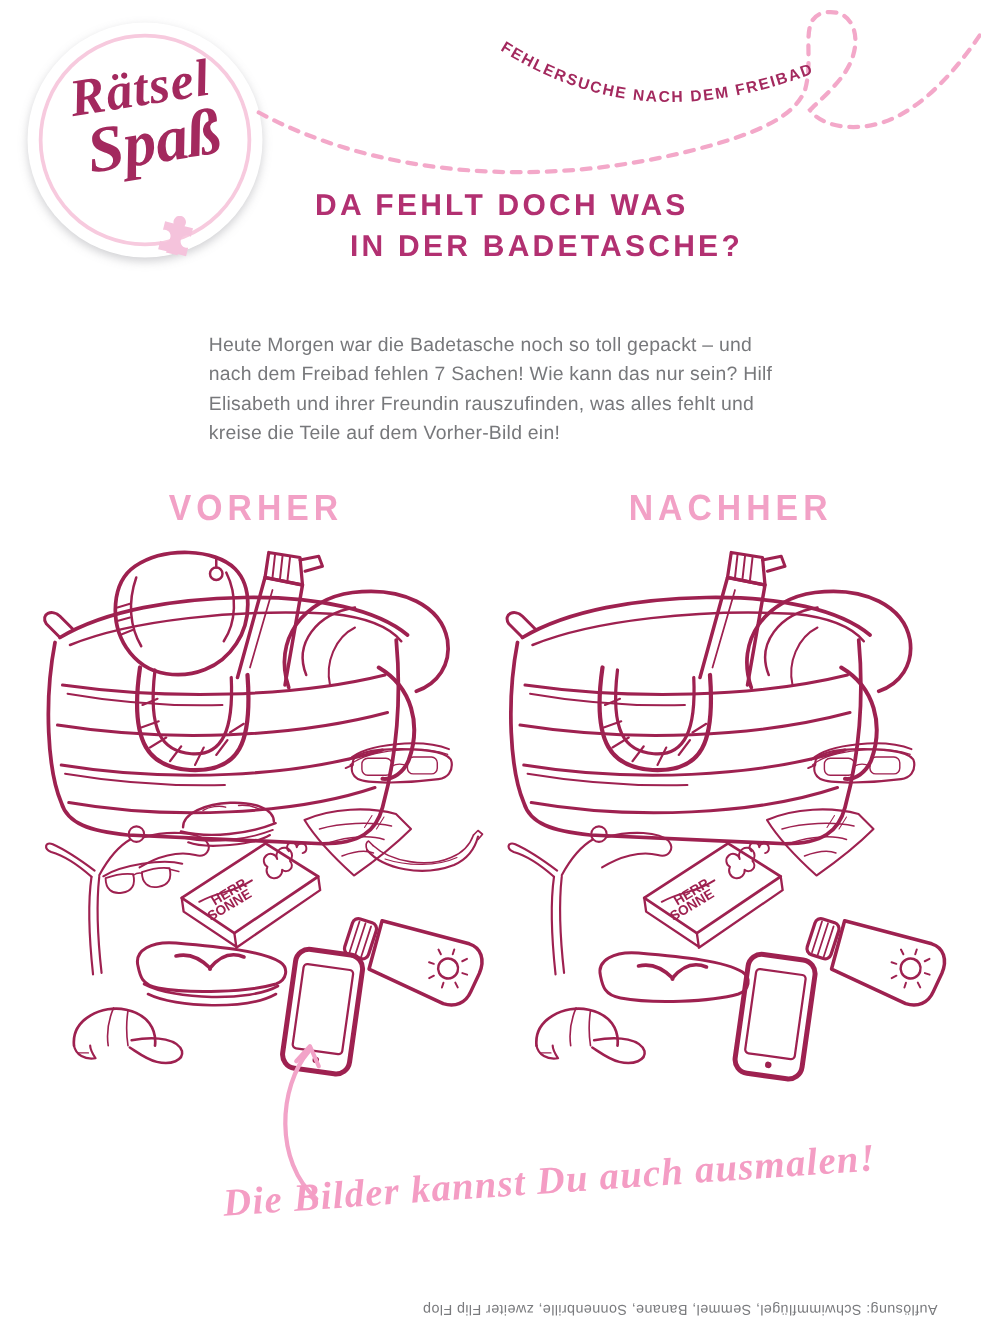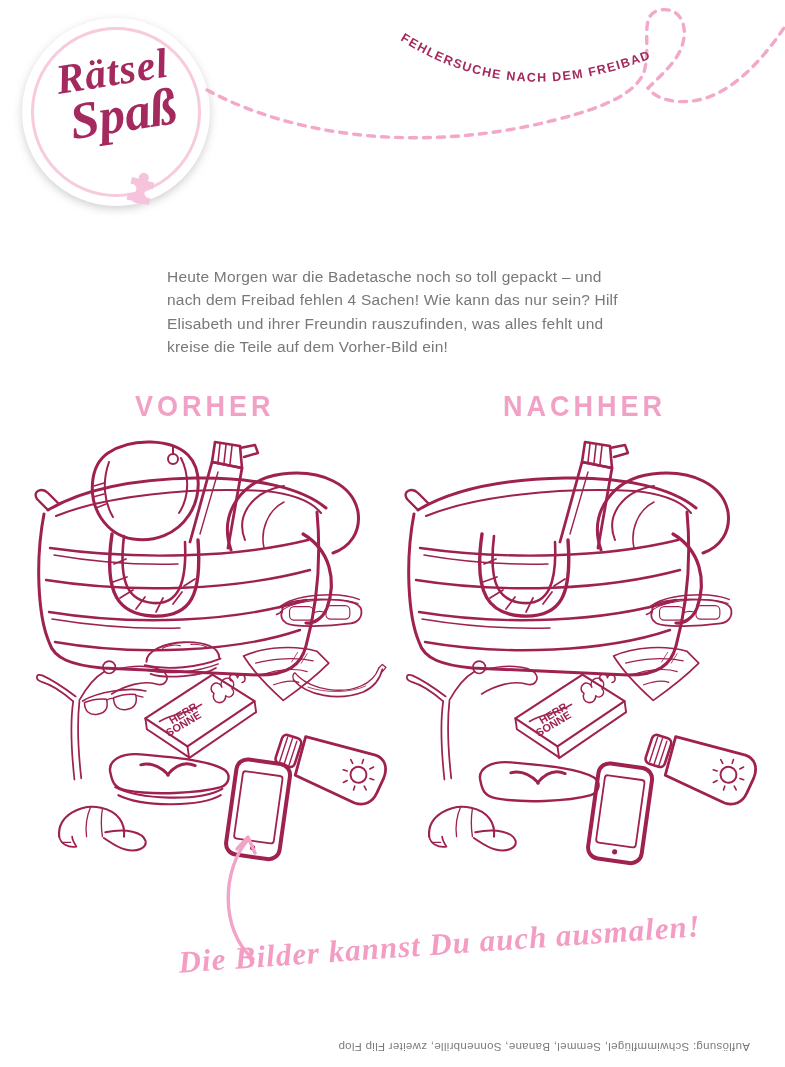--- a/index.html
+++ b/index.html
@@ -183,22 +183,26 @@
   </div>
 
   <svg class="squiggle" viewBox="0 0 785 160">
     <path id="dashpath" d="M207,90 C300,140 430,152 555,120 C610,106 636,92 644,72 C652,44 638,14 660,10 C684,6 692,34 676,58 C668,70 654,82 648,88 C656,100 680,106 706,98 C736,88 762,60 784,28" fill="none" stroke="#f3a8c9" stroke-width="3.4" stroke-linecap="round" stroke-dasharray="7 7"></path>
     <path id="textcurve" d="M400,40 C470,84 548,98 652,58" fill="none" stroke="none"></path>
     <text font-size="12.5" font-weight="bold" letter-spacing="1.4" fill="#a3295e">
       <textPath href="#textcurve">FEHLERSUCHE NACH DEM FREIBAD</textPath>
     </text>
   </svg>
 
-
-  <p class="intro">Heute Morgen war die Badetasche noch so toll gepackt – und nach dem Freibad fehlen 4 Sachen! Wie kann das nur sein? Hilf Elisabeth und ihrer Freundin rauszufinden, was alles fehlt und kreise die Teile auf dem Vorher-Bild ein!</p>
+  <div class="title">
+    <div class="t1">DA FEHLT DOCH WAS</div>
+    <div class="t2">IN DER BADETASCHE?</div>
+  </div>
+
+  <p class="intro">Heute Morgen war die Badetasche noch so toll gepackt – und nach dem Freibad fehlen 7 Sachen! Wie kann das nur sein? Hilf Elisabeth und ihrer Freundin rauszufinden, was alles fehlt und kreise die Teile auf dem Vorher-Bild ein!</p>
 
   <div class="scene-label lbl-before">VORHER</div>
   <div class="scene-label lbl-after">NACHHER</div>
 
   <svg class="scene scene-before" viewBox="0 0 372 452">
     <g class="sketch">
       <use href="#d-towelbag" transform="translate(196,40)"></use>
       <use href="#d-bottle" transform="translate(150,12)"></use>
       <use href="#d-wing" transform="translate(58,12)"></use>
       <use href="#d-bag" transform="translate(12,16)"></use>

